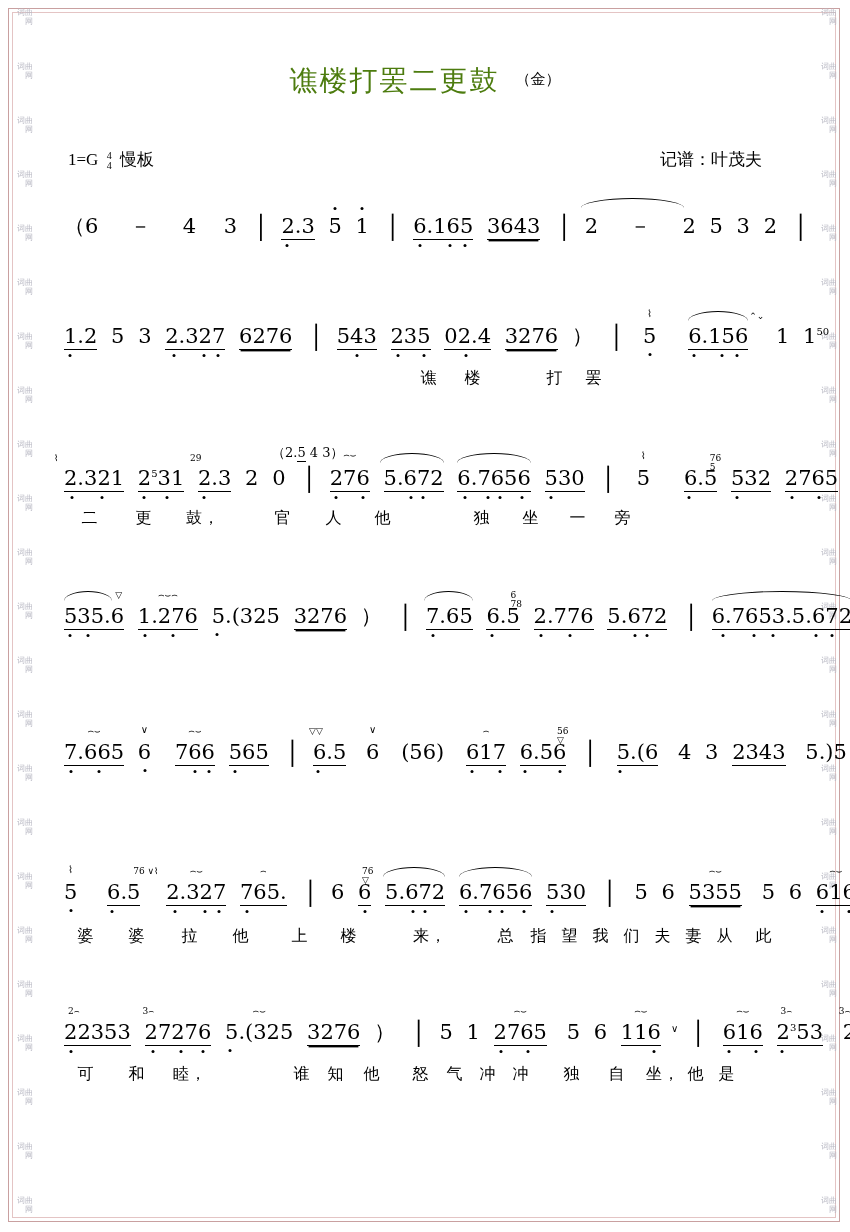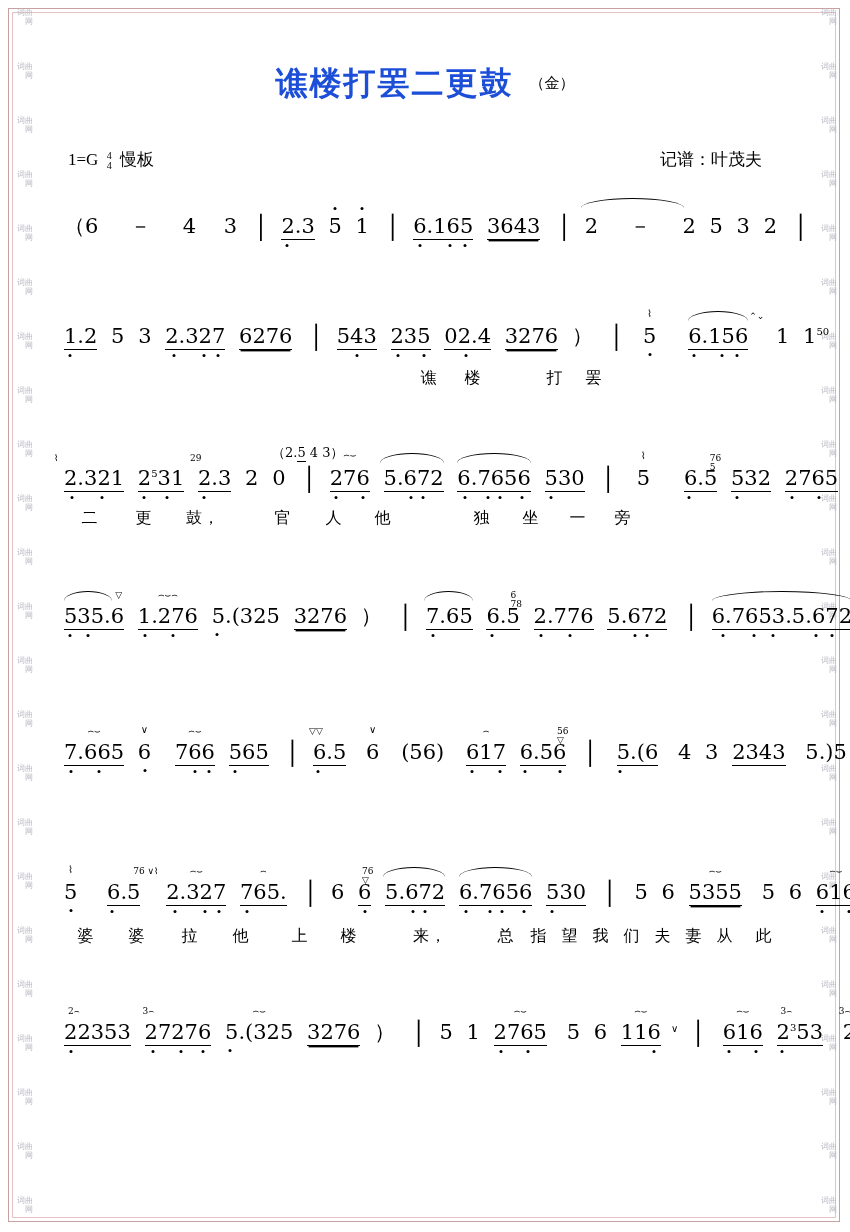--- a/index.html
+++ b/index.html
@@ -74,24 +74,24 @@
   
   .title-row {
     position: absolute;
     left: 0;
     top: 62px;
     width: 770px;
     text-align: center;
   }
   .title {
     display: inline-block;
-    font-size: 32px;
-    font-weight: bold;
+    font-size: 28px;
+    font-weight: normal;
     letter-spacing: 2px;
-    color: #1d4ed8;
+    color: #4d7c0f;
     font-family: "DejaVu Serif", serif;
   }
   .title-suffix {
     display: inline-block;
     font-size: 15px;
     margin-left: 12px;
     vertical-align: 6px;
     color: #000;
   }
   
@@ -586,16 +586,33 @@
         <span class="grp u1"><span class="orn" style="top:-14px">⌢⌣</span>116<span class="dot-dn" style="left:84%"></span></span>
         <span class="grp"><span class="orn">∨</span></span>
         <span class="bar">│</span>
         <span class="grp u1" style="margin-left:4px"><span class="orn" style="top:-14px">⌢⌣</span>616<span class="dot-dn" style="left:16%"></span><span class="dot-dn" style="left:84%"></span></span>
         <span class="grp u1"><span class="orn-sm" style="left:4px;top:-13px">3⌢</span>2<span class="sup">3</span>53<span class="dot-dn" style="left:12%"></span></span>
         <span class="grp" style="margin-left:6px"><span class="orn-sm" style="left:-4px;top:-13px">3⌢</span>2</span>
         
         
         
       </div>
+      <div class="lyrics">
+        <span class="ly" style="margin-left:0px;width:44px">可</span>
+        <span class="ly" style="width:48px">和</span>
+        <span class="ly" style="width:48px">睦，</span>
+        <span class="ly" style="margin-left:68px;width:30px">谁</span>
+        <span class="ly" style="width:28px">知</span>
+        <span class="ly" style="width:34px">他</span>
+        <span class="ly" style="margin-left:12px;width:30px">怒</span>
+        <span class="ly" style="width:28px">气</span>
+        <span class="ly" style="width:28px">冲</span>
+        <span class="ly" style="width:28px">冲</span>
+        <span class="ly" style="margin-left:16px;width:32px">独</span>
+        <span class="ly" style="margin-left:8px;width:32px">自</span>
+        <span class="ly" style="margin-left:8px;width:32px">坐，</span>
+        <span class="ly" style="width:26px">他</span>
+        <span class="ly" style="width:26px">是</span>
+      </div>
     </div>
 
   </div>
 </div>
 
 </body></html>

